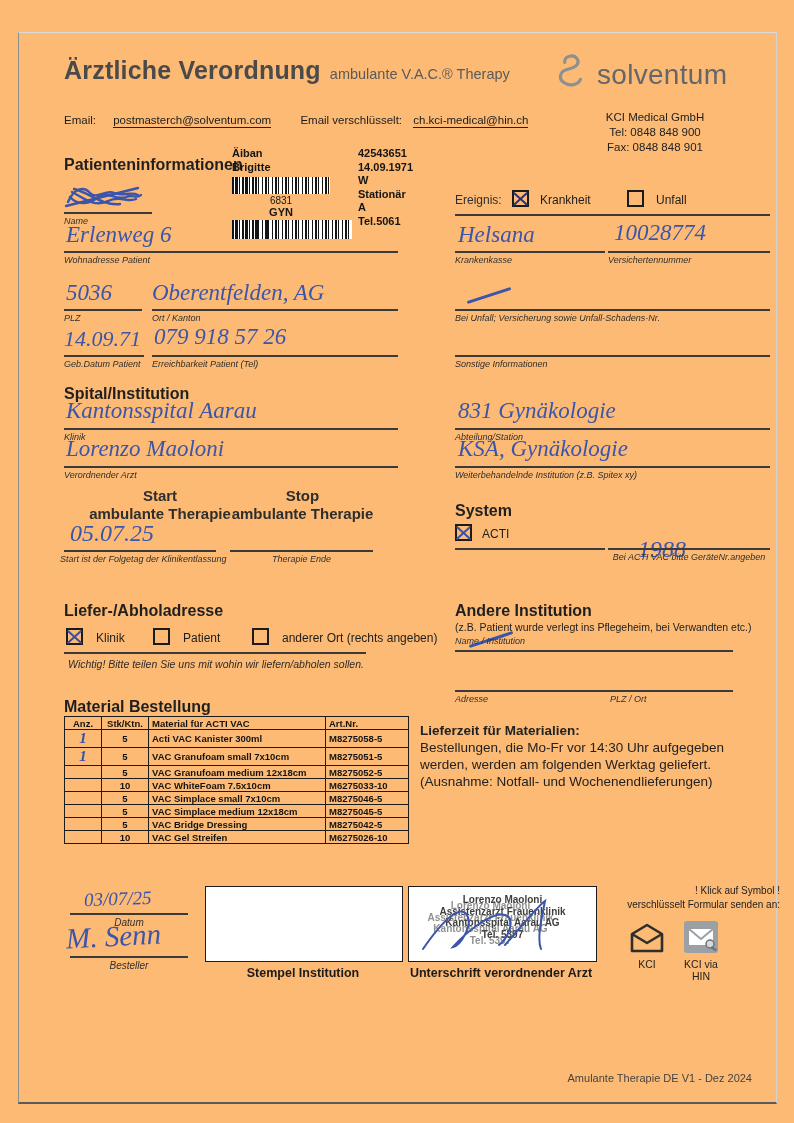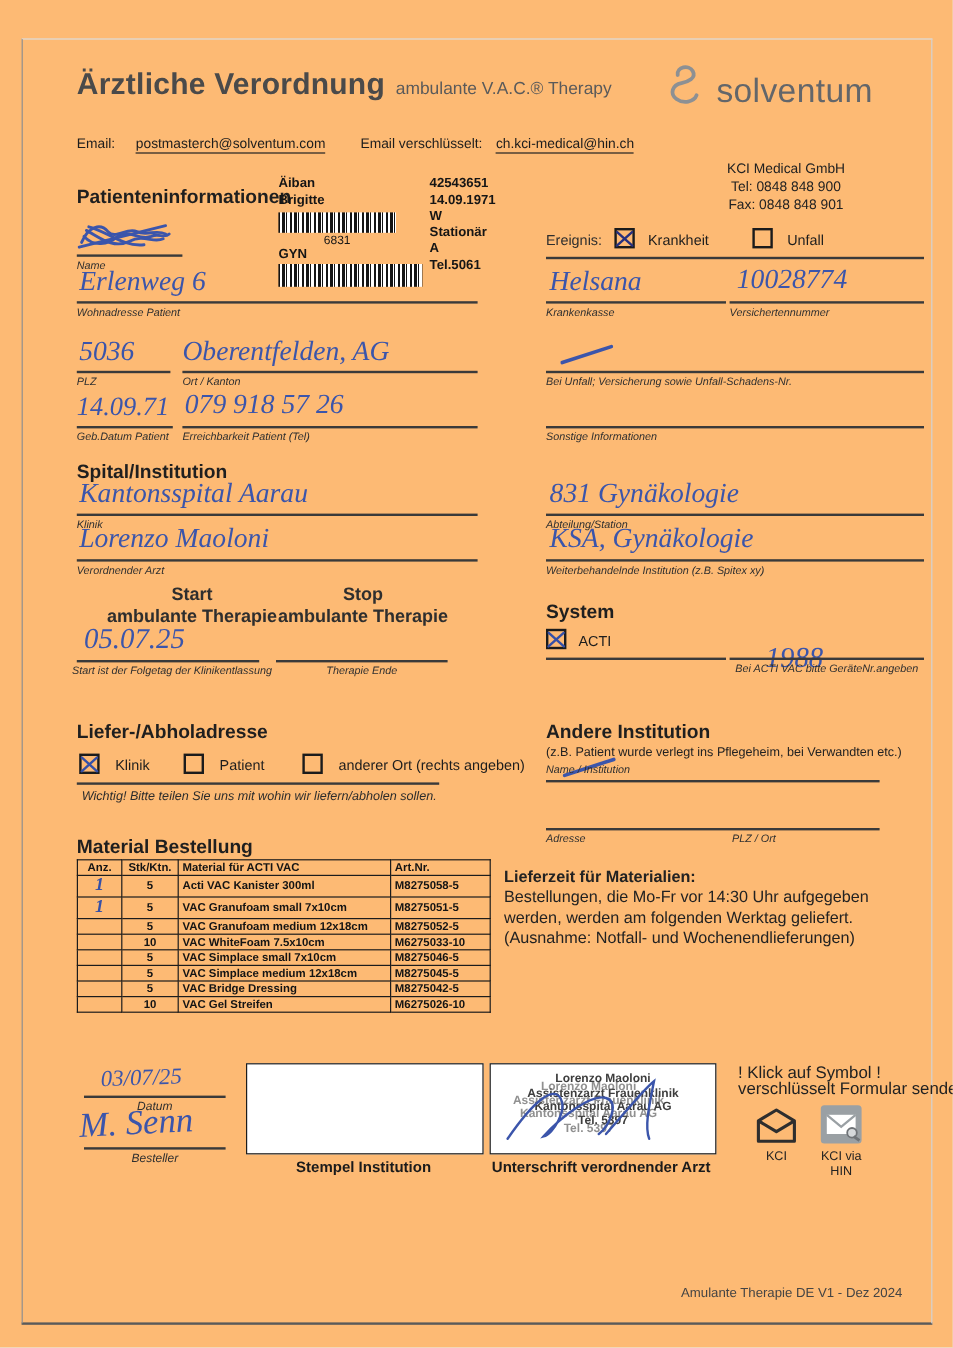--- a/index.html
+++ b/index.html
@@ -11,40 +11,40 @@
          border-top:1px solid #dcdcdc;border-right:1px solid #d3d3d3;pointer-events:none;}
   .line{position:absolute;background:#3a3a3a;height:1.5px;}
   .flabel{position:absolute;font-style:italic;font-size:9px;color:#2f2f2f;white-space:nowrap;}
   .hw{font-family:"Liberation Serif",serif;font-style:italic;color:#3b55ab;white-space:nowrap;}
   .h-section{position:absolute;font-size:16px;font-weight:bold;color:#1f1f1f;white-space:nowrap;}
   .title{font-size:25px;font-weight:bold;color:#4a4a4a;letter-spacing:.2px;}
   .subtitle{font-size:14.5px;color:#5a5a5a;}
   .logo-word{font-size:28px;color:#63666a;letter-spacing:.3px;}
   .email-row{font-size:11.5px;color:#1c1c1c;white-space:nowrap;}
   .ulink{border-bottom:1px solid #222;padding-bottom:1px;}
-  .company{font-size:11.5px;line-height:15px;text-align:center;color:#222;margin-top:24px;}
+  .company{font-size:11.5px;line-height:15px;text-align:center;color:#222;}
   .sticker{font-weight:600;font-size:11px;line-height:13.5px;color:#151515;white-space:nowrap;}
   .barcode{position:absolute;background:repeating-linear-gradient(90deg,#141414 0 1.5px,#fff 1.5px 3px,#141414 3px 5.5px,#fff 5.5px 6.5px,#141414 6.5px 7.5px,#fff 7.5px 10px);}
   .cb{position:absolute;width:17px;height:17px;border:2.2px solid #1b1b1b;box-sizing:border-box;}
   .cb i{position:absolute;left:-3px;right:-3px;top:5.5px;height:2.3px;border-radius:2px;display:block;}
   .cb i.a{transform:rotate(42deg);} .cb i.b{transform:rotate(-42deg);}
   .x-blue i{background:#3550a8;} .x-dark i{background:#27307e;}
   .cb-label{position:absolute;font-size:12px;color:#1d1d1d;white-space:nowrap;}
   .slash{position:absolute;width:46px;height:3px;background:#3b55ab;border-radius:3px;transform:rotate(-18deg);}
   table.mat{position:absolute;border-collapse:collapse;font-size:9.5px;color:#141414;}
   table.mat th,table.mat td{border:1.2px solid #1c1c1c;padding:0 3px;height:12px;font-weight:600;text-align:left;white-space:nowrap;}
   .col-anz{width:30px;text-align:center!important;}
   .col-stk{width:40px;text-align:center!important;}
   .col-mat{width:170px;} .col-art{width:76px;}
   td.anz-hw{font-family:"Liberation Serif",serif;font-style:italic;color:#3550a8;font-size:15px;font-weight:bold;text-align:center!important;}
   .lief{font-size:13.5px;line-height:17px;color:#222;}
   .bigbox{position:absolute;border:1.6px solid #1c1c1c;background:#fff;}
   .boxlabel{position:absolute;font-size:12.5px;font-weight:bold;color:#1b1b1b;text-align:center;white-space:nowrap;}
   .stamp{position:absolute;left:0;right:0;text-align:center;font-size:10px;font-weight:bold;color:#3e3e3e;line-height:11.5px;white-space:nowrap;}
-  .send-txt{position:absolute;font-size:14px;color:#222;text-align:left;white-space:nowrap;}
+  .send-txt{position:absolute;font-size:10px;color:#222;text-align:right;white-space:nowrap;}
   .icon-cap{position:absolute;font-size:10.5px;color:#222;text-align:center;}
   .note{font-style:italic;font-size:10.5px;color:#2c2c2c;text-align:center;}
   .footer-ver{position:absolute;font-size:11px;color:#444;}
 </style>
 </head>
 <body>
 
 <div id="page">
   <div id="frame"></div>
 
@@ -76,21 +76,21 @@
   </div>
 
   <div class="h-section" style="left:64px;top:156px;">Patienteninformationen</div>
 
   <div class="abs sticker" style="left:232px;top:147px;">
     <div>Äiban</div>
     <div>Brigitte</div>
   </div>
   <div class="barcode" style="left:232px;top:177px;width:98px;height:17px;"></div>
   <div class="abs" style="left:232px;top:195px;width:98px;text-align:center;font-size:10px;color:#151515;">6831</div>
-  <div class="abs" style="left:232px;top:206px;width:98px;text-align:left;font-size:11px;font-weight:bold;color:#151515;">GYN</div>
+  <div class="abs" style="left:232px;top:206px;width:98px;text-align:center;font-size:11px;font-weight:bold;color:#151515;">GYN</div>
   <div class="barcode" style="left:232px;top:220px;width:120px;height:19px;"></div>
 
   <div class="abs sticker" style="left:358px;top:147px;">
     <div>42543651</div>
     <div>14.09.1971</div>
     <div>W</div>
     <div>Stationär</div>
     <div>A</div>
     <div>Tel.5061</div>
   </div>

